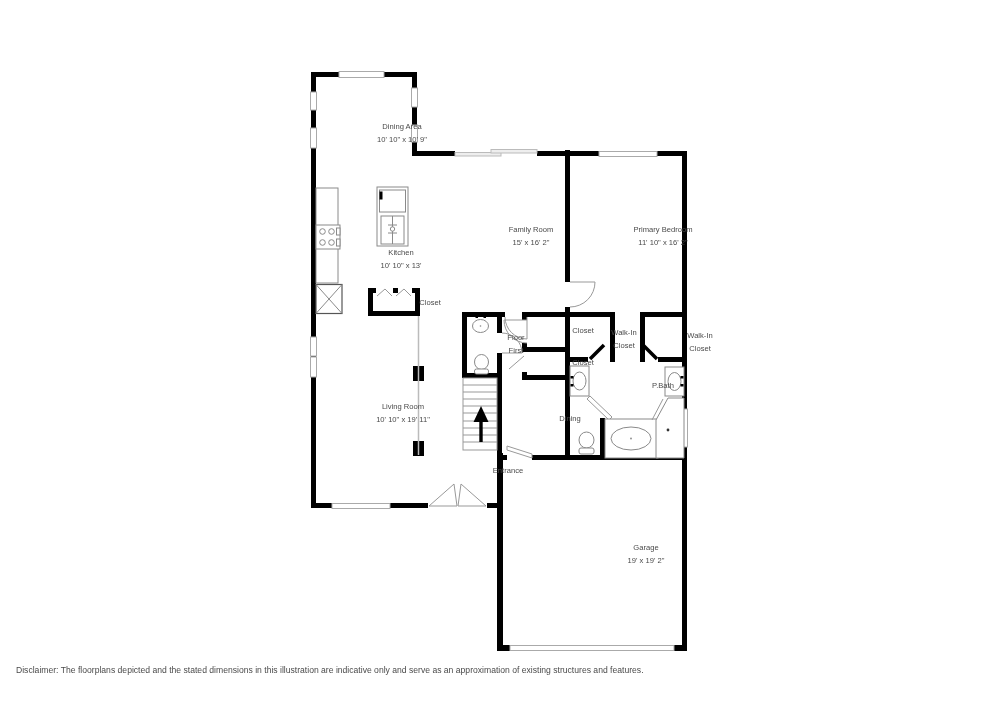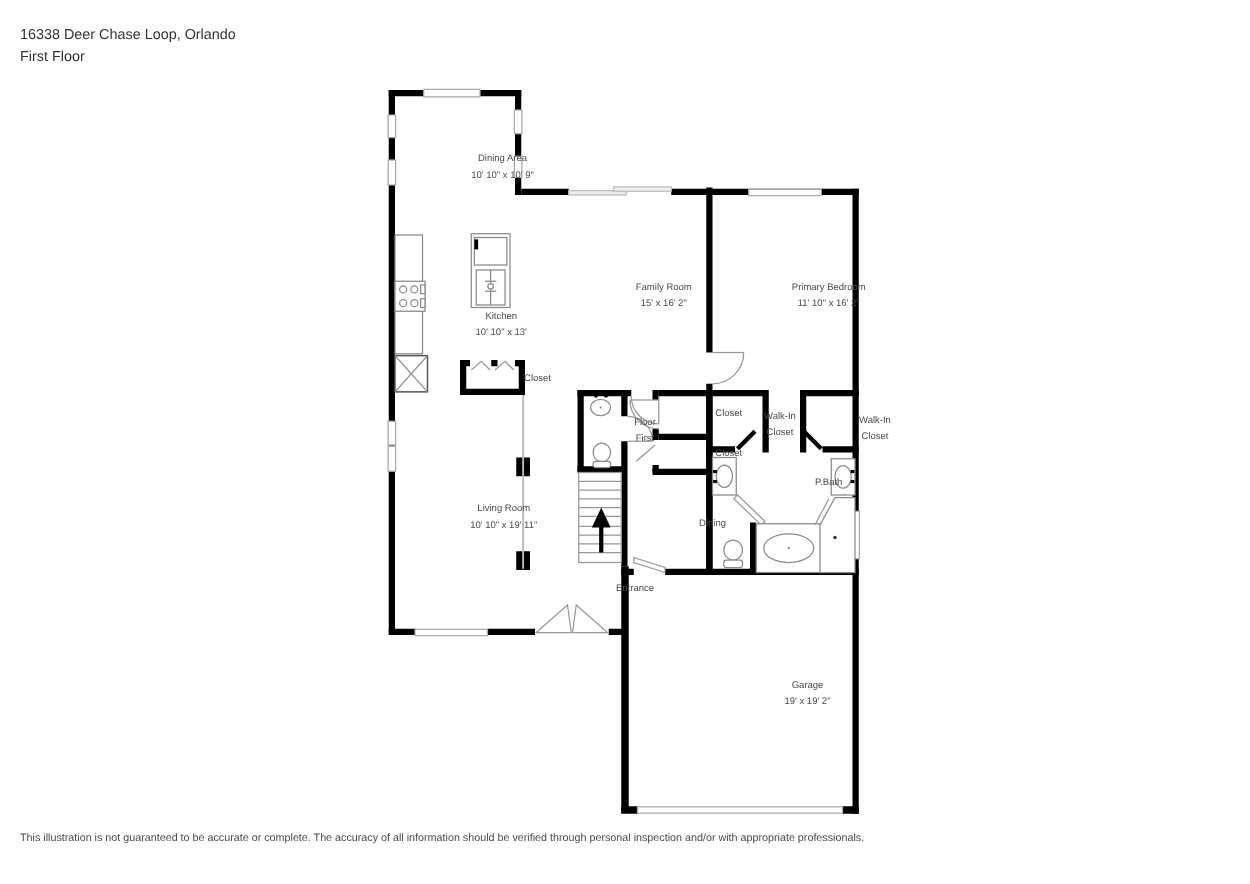--- a/index.html
+++ b/index.html
@@ -10,24 +10,20 @@
               font-size:7.6px;line-height:13px;color:#4a4a4a;white-space:nowrap;margin-left:35px;}
   .disclaimer{position:absolute;left:16px;top:662px;color:#4a4a4a;font-size:8.6px;line-height:16.5px;}
   .disclaimer div{margin-bottom:2px;}
   svg{position:absolute;left:0;top:0;}
 </style>
 </head>
 <body>
 
 <div class="canvas">
 
-  <div class="header">
-    <div>16338 Deer Chase Loop, Orlando</div>
-    <div>First Floor</div>
-  </div>
 
   <svg width="1000" height="707" viewBox="0 0 1000 707">
 
     <g fill="#000">
 
       <rect x="311" y="72" width="106" height="5"></rect>
       <rect x="311" y="72" width="5" height="436"></rect>
       <rect x="412" y="72" width="5" height="84"></rect>
 
       <rect x="417" y="151" width="153" height="5"></rect>
@@ -293,16 +289,16 @@
     <div class="room-label" style="left:473px;top:464px">
       <div>Entrance</div>
     </div>
     <div class="room-label" style="left:611px;top:541px">
       <div>Garage</div>
         <div>19' x 19' 2"</div>
     </div>
   </div>
 
   <div class="disclaimer">
-    <div>This illustration is not guaranteed to be accurate or complete. The accuracy of all information should be verified through personal inspection and/or with appropriate professionals.</div>
+    <div>Disclaimer: The floorplans depicted and the stated dimensions in this illustration are indicative only and serve as an approximation of existing structures and features.</div>
   </div>
 
 </div>
 
 </body></html>

